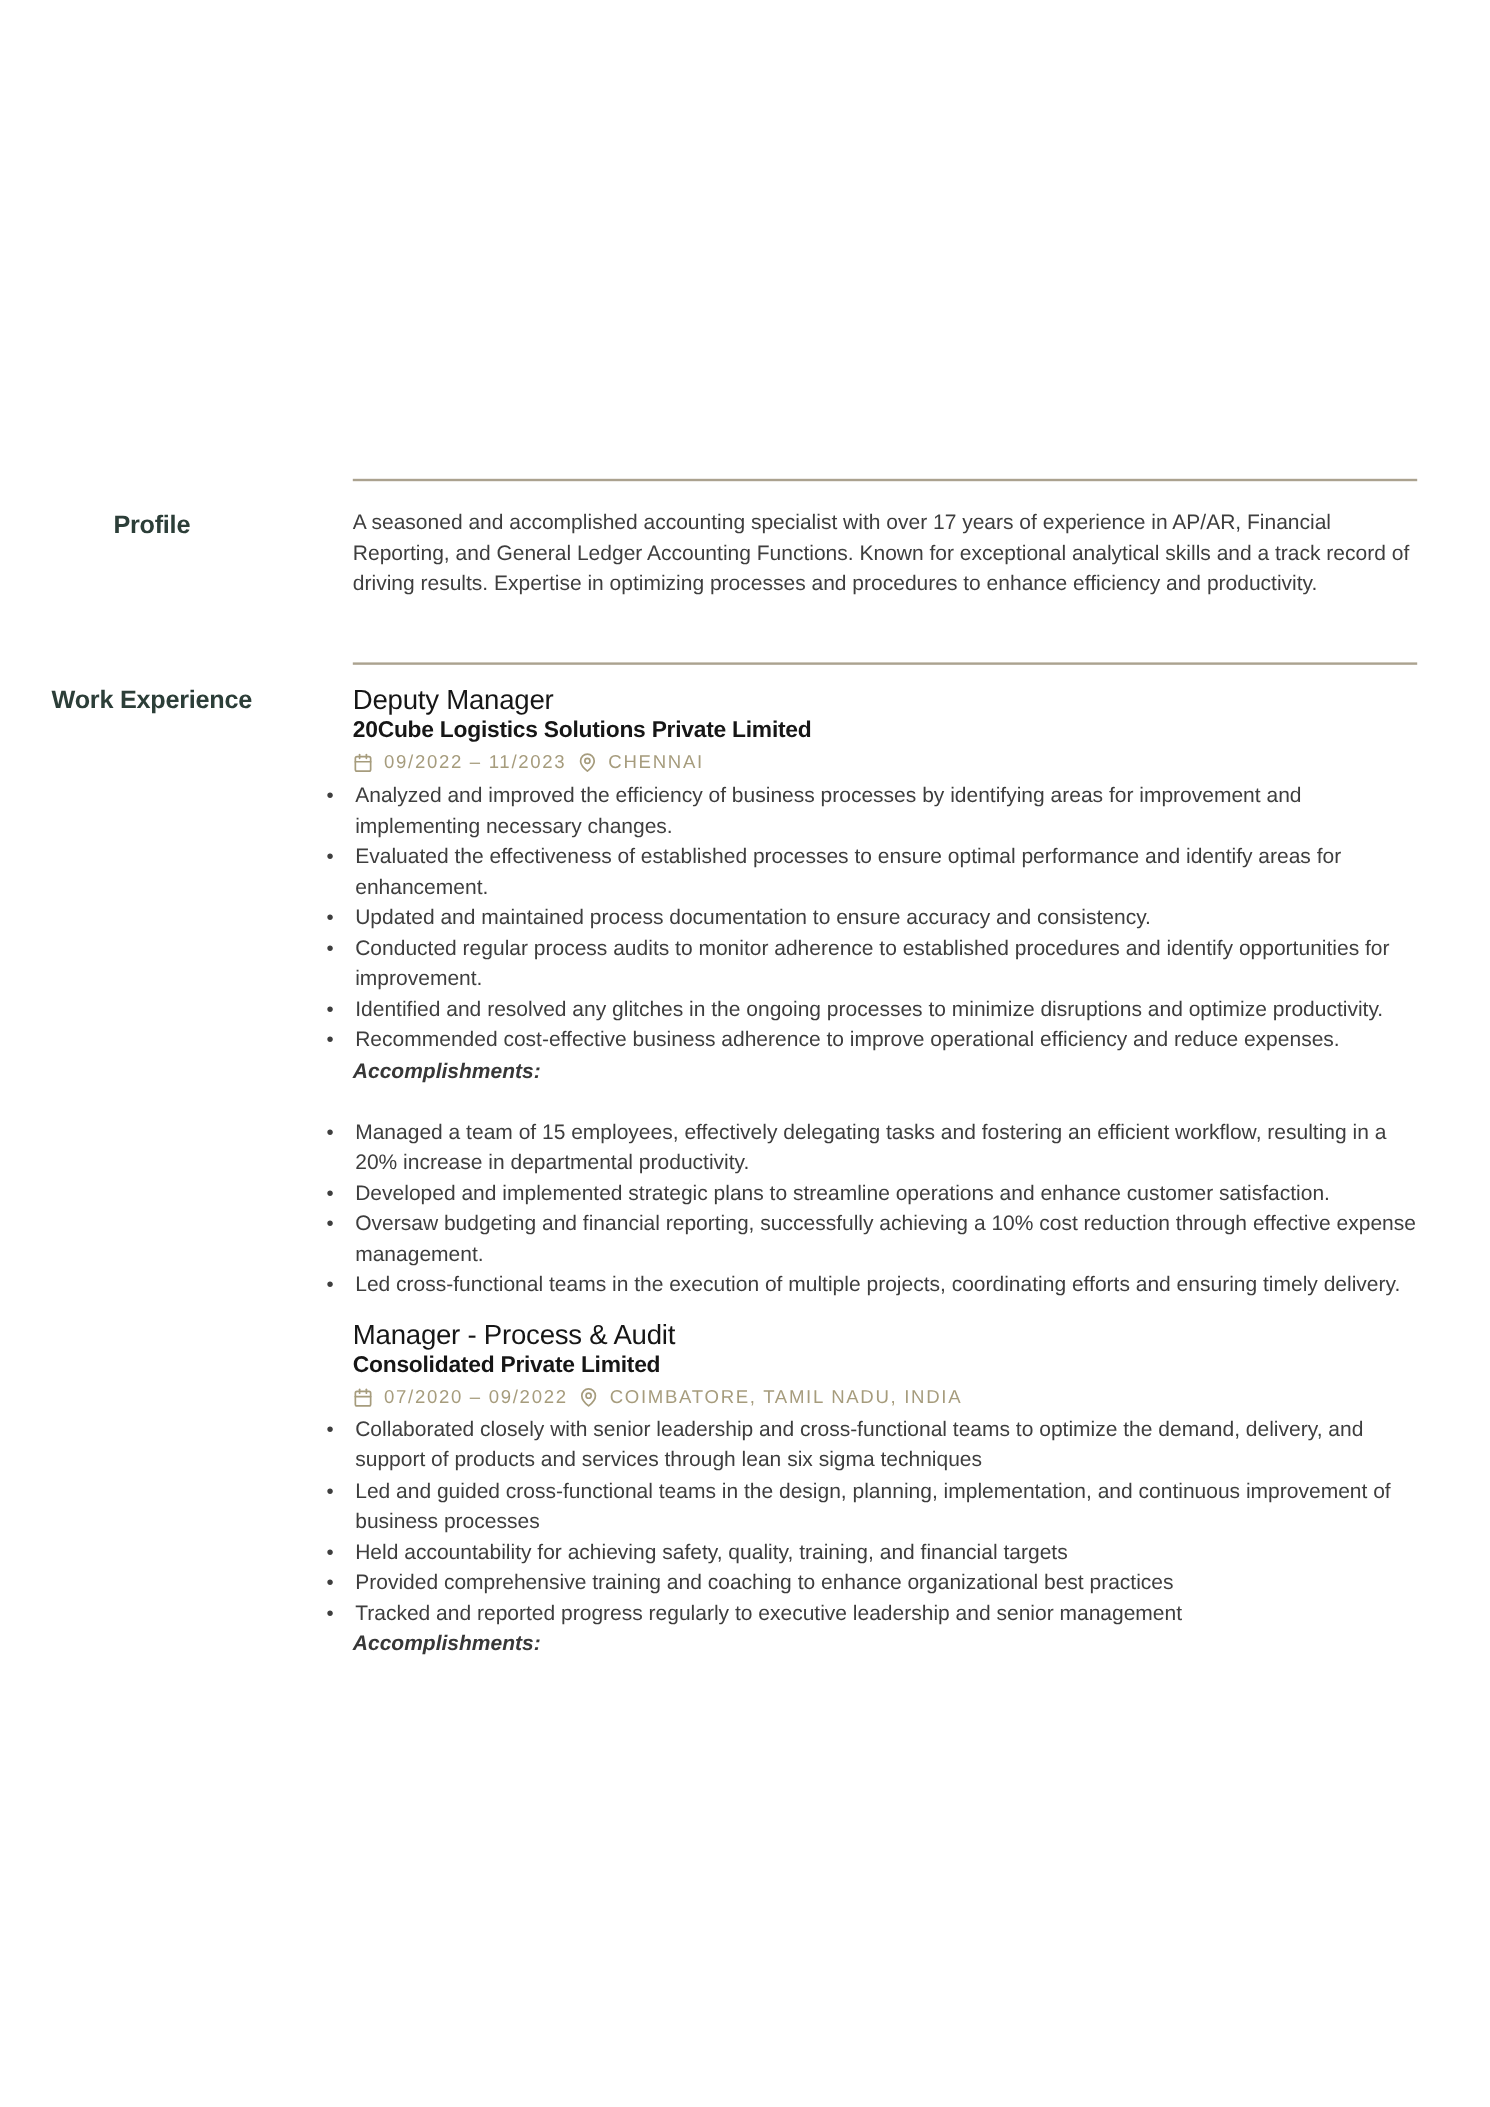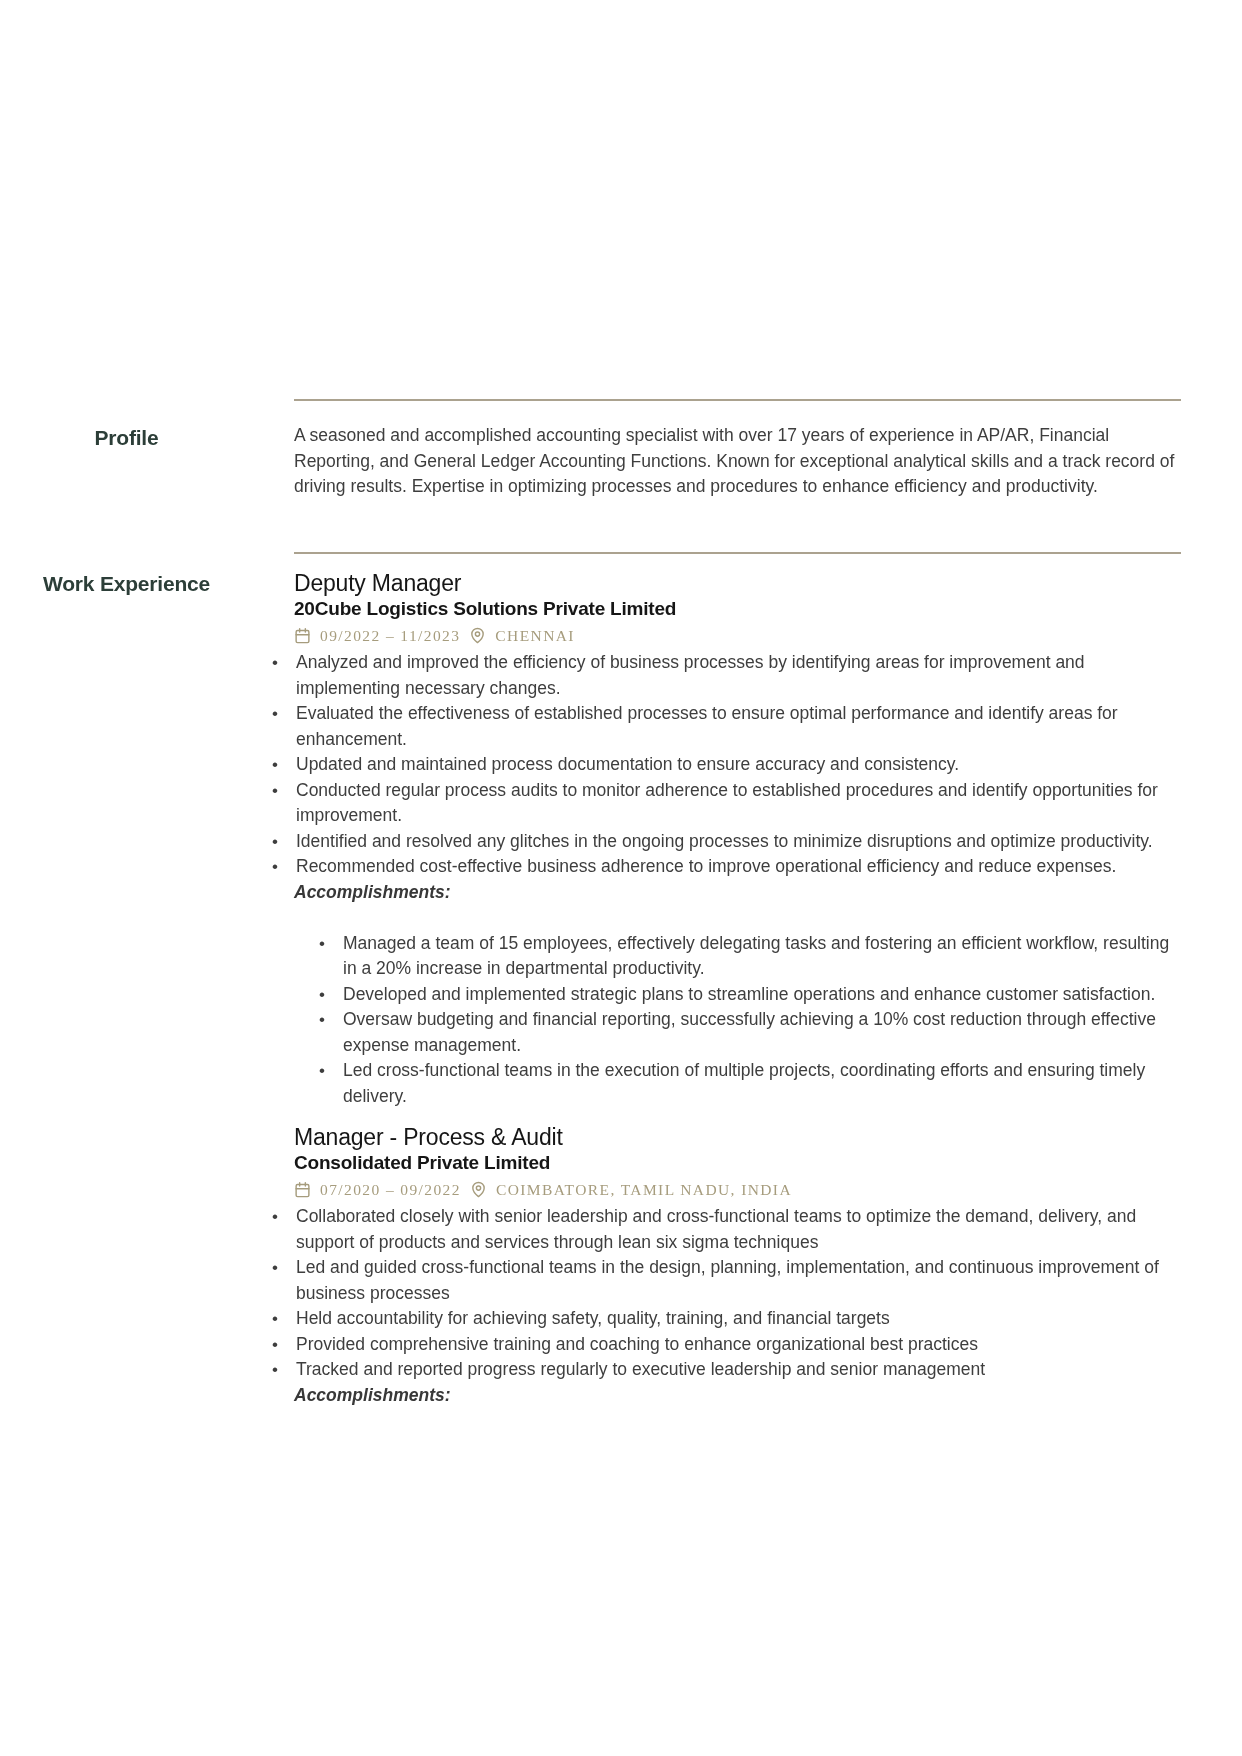--- a/index.html
+++ b/index.html
@@ -45,21 +45,20 @@
   .company{
     font-size:19px;line-height:24px;font-weight:700;color:var(--title);
     letter-spacing:-0.2px;
   }
   .meta-row{
     margin-top:3px;
     display:flex;align-items:center;gap:9px;
     color:var(--meta);
     font-size:15.5px;line-height:23px;letter-spacing:1.4px;
     white-space:nowrap;
-    font-family:Liberation Serif, serif;
   }
   .meta-icon{width:17px;height:17px;flex:0 0 auto;display:block;}
   .meta-icon svg{display:block;width:100%;height:100%;stroke:currentColor;fill:none;stroke-width:2;stroke-linecap:round;stroke-linejoin:round;}
   ul.bullet-list{
     list-style:none;
     margin-top:3px;
   }
   ul.bullet-list li{
     position:relative;
     padding-left:0;
@@ -70,21 +69,21 @@
     position:absolute;
     left:-24px;
     color:var(--body);
     font-size:17px;
   }
   .acc-heading{
     font-style:italic;font-weight:700;
     font-size:17.5px;line-height:25px;
     color:#383838;
   }
-  ul.acc-list{margin-top:26px;margin-left:47px;}
+  ul.acc-list{margin-top:26px;}
   .job + .job{margin-top:15px;}
   .job .bullets-wrap{margin-top:2px;}
 </style>
 </head>
 <body>
 
 <div class="divider" id="divider-profile"></div>
 <div class="side-label" id="label-profile">Profile</div>
 <div class="content-col" id="profile-text">A seasoned and accomplished accounting specialist with over 17 years of experience in AP/AR, Financial Reporting, and General Ledger Accounting Functions. Known for exceptional analytical skills and a track record of driving results. Expertise in optimizing processes and procedures to enhance efficiency and productivity.</div>
 

